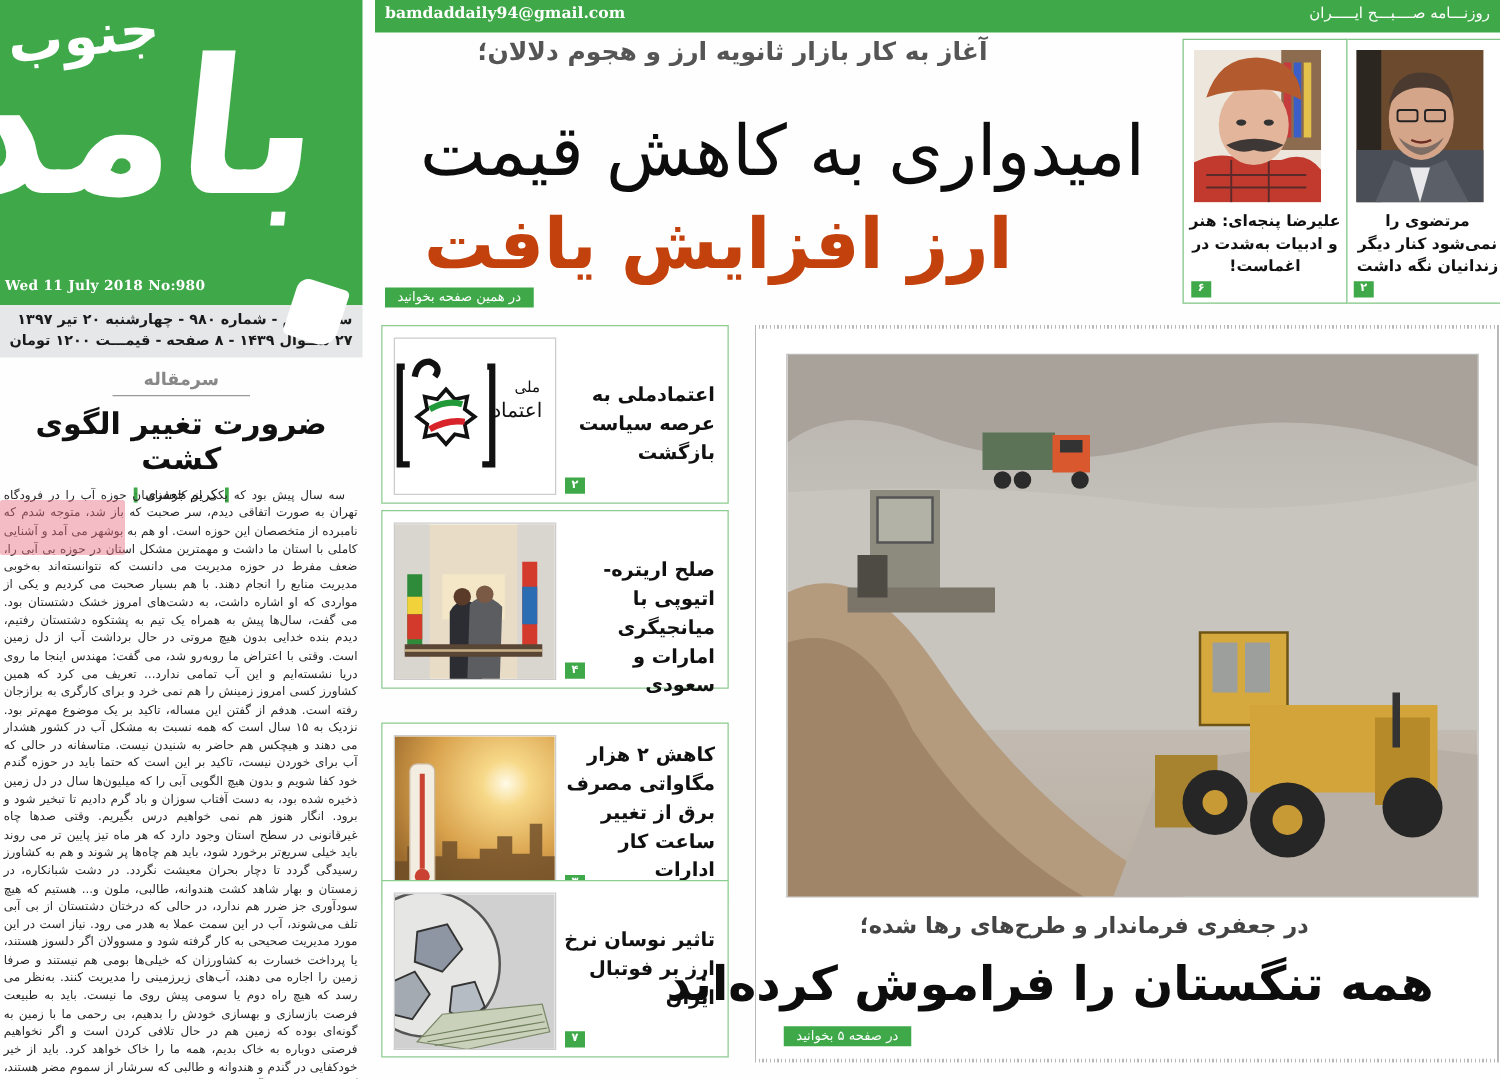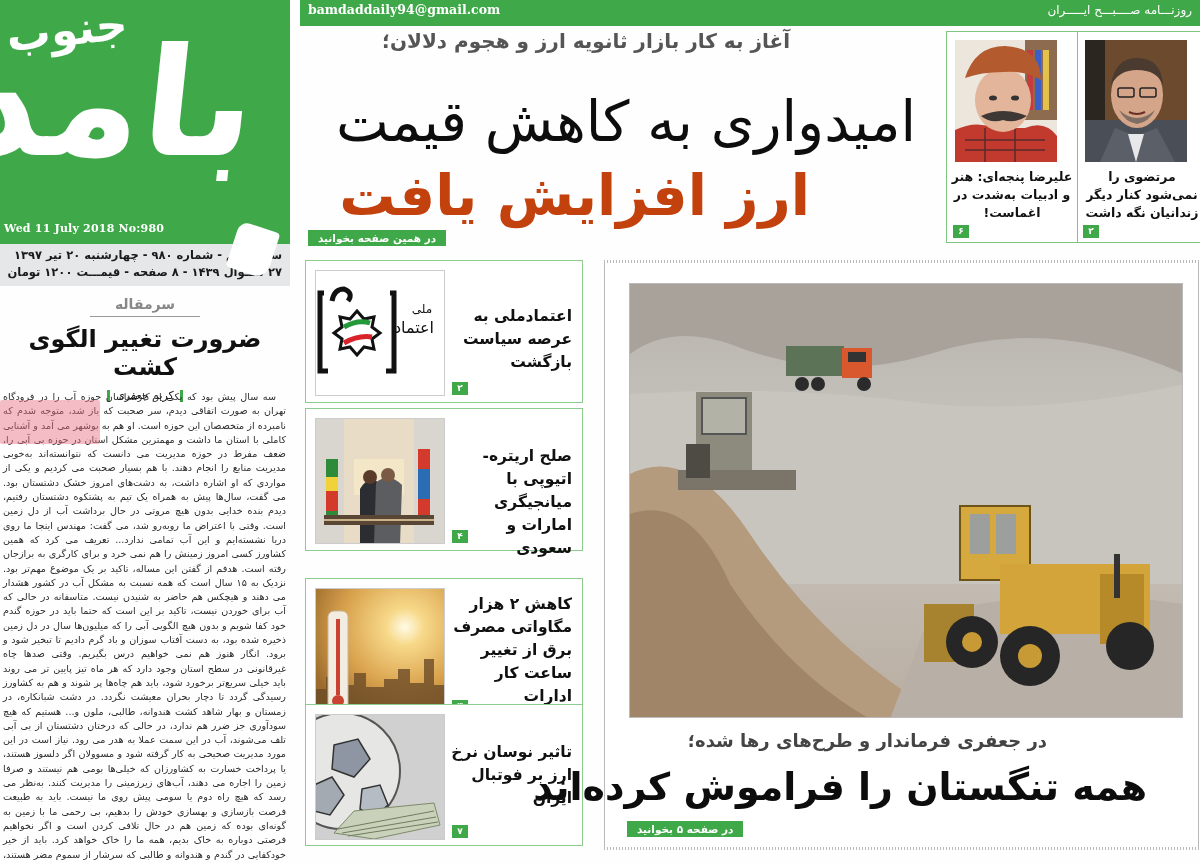--- a/index.html
+++ b/index.html
@@ -54,21 +54,21 @@
   }
   .topstrip .email { position: absolute; left: 8px; top: 2px; font-family: "DejaVu Serif", serif; font-size: 12.5px; font-weight: bold; }
   .topstrip .tagline { position: absolute; right: 8px; top: 3px; font-size: 12px; direction: rtl; letter-spacing: 3px; }
 
   
   .lead { position: absolute; left: 300px; top: 25px; width: 640px; height: 230px; direction: rtl; }
   .lead .kicker { position: absolute; right: 150px; top: 4px; font-size: 20px; color: #555; font-weight: bold; }
   .lead .title1 { position: absolute; right: 24px; top: 64px; font-size: 56px; font-weight: normal; letter-spacing: -2px; color: #0d0d0d; white-space: nowrap; }
   .lead .title2 { position: absolute; right: 130px; top: 138px; font-size: 56px; font-weight: bold; letter-spacing: -2px; color: #c2410c; white-space: nowrap; }
   .readmore {
-    position: absolute; background: #3fa949; color: #fff; font-size: 10.5px; font-weight: bold; padding: 2px 10px; direction: rtl; white-space: nowrap;
+    position: absolute; background: #3fa949; color: #fff; font-size: 10.5px; font-weight: normal; padding: 2px 10px; direction: rtl; white-space: nowrap;
   }
 
   
   .pbox { position: absolute; top: 31px; width: 132px; height: 212px; border: 1.5px solid #7fc483; background: #fff; direction: rtl; }
   .pbox .photo { position: absolute; left: 8px; top: 8px; width: 102px; height: 122px; overflow: hidden; }
   .pbox .caption { position: absolute; left: 4px; right: 4px; top: 136px; text-align: center; font-size: 12.5px; font-weight: bold; line-height: 18px; }
   .pagenum {
     position: absolute; width: 16px; height: 13px; background: #3fa949; color: #fff; font-size: 9px; font-weight: bold;
     text-align: center; line-height: 13px;
   }

